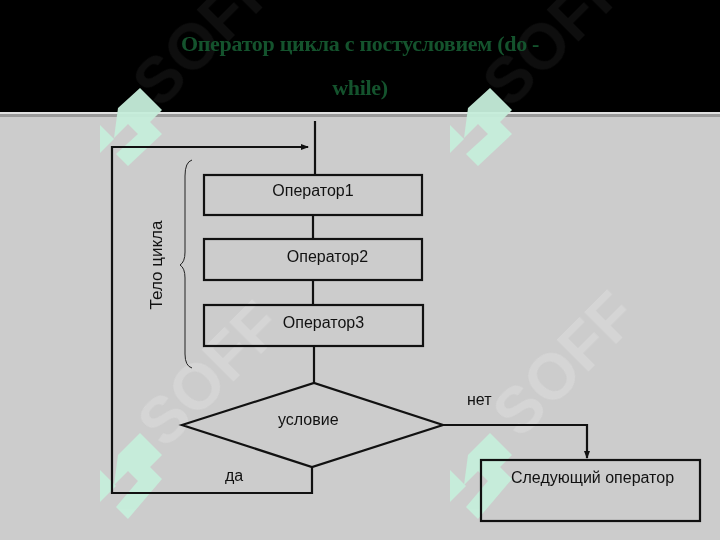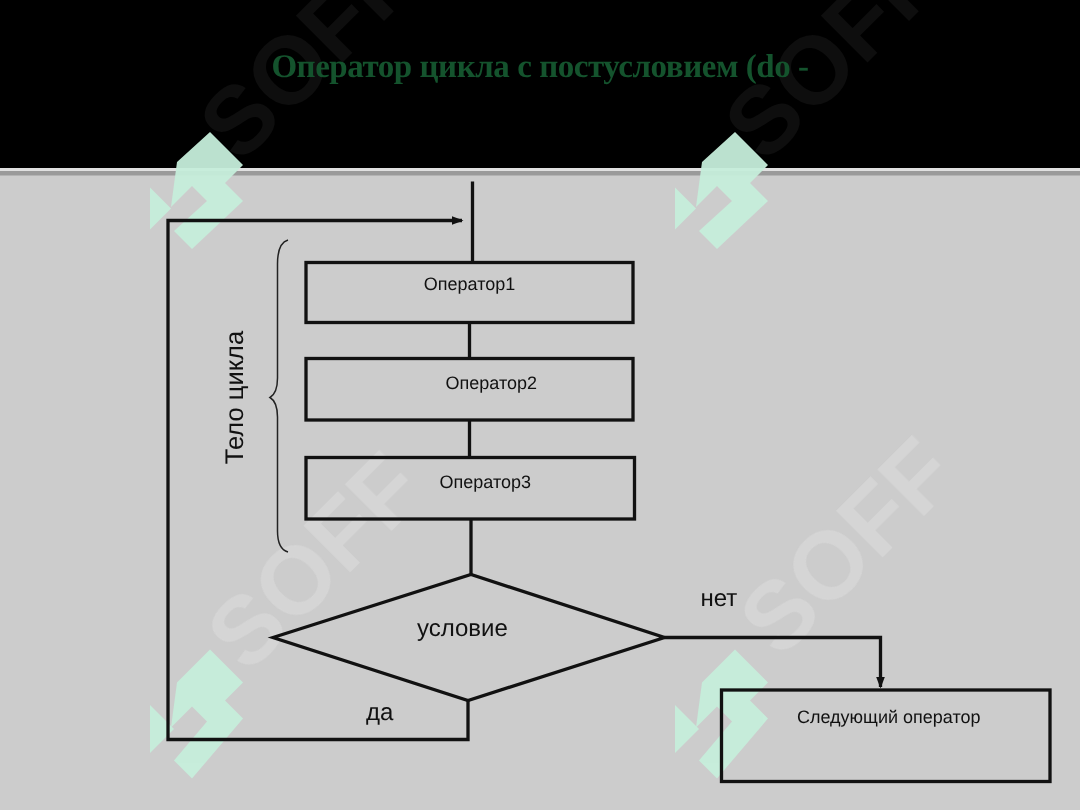--- a/index.html
+++ b/index.html
@@ -2,21 +2,21 @@
 <html><head>
 <meta charset="utf-8">
 <style>
   html, body { margin: 0; padding: 0; }
   body { width: 720px; height: 540px; overflow: hidden; background: #cccccc; position: relative; font-family: "Liberation Sans", sans-serif; }
   .header { position: absolute; left: 0; top: 0; width: 720px; height: 112px; background: #000000; }
   .sep { position: absolute; left: 0; top: 112px; width: 720px; height: 5px; background: linear-gradient(#e0e0e0 0 2px, #9a9a9a 2px 5px); }
   .title { position: absolute; left: 20px; top: 22px; width: 680px; text-align: center; font-family: "Liberation Serif", "DejaVu Serif", serif; font-weight: bold; font-size: 22px; line-height: 44px; color: #14532d; letter-spacing: -0.3px; }
   svg.diagram { position: absolute; left: 0; top: 0; }
   .lbl { position: absolute; font-size: 16px; color: #111; white-space: nowrap; }
-  .box-label { position: absolute; text-align: center; font-size: 12px; color: #111; }
+  .box-label { position: absolute; text-align: center; font-size: 16px; color: #111; }
   .vert { position: absolute; left: 157px; top: 265px; transform: translate(-50%, -50%) rotate(-90deg); font-size: 17px; color: #111; white-space: nowrap; }
   .wm { position: absolute; pointer-events: none; }
 </style>
 </head>
 <body>
 
 <div class="header"></div>
 <div class="sep"></div>
 
 <svg class="wm" width="720" height="540" viewBox="0 0 720 540">
@@ -41,20 +41,21 @@
     <text x="510" y="110" transform="rotate(-45 510 110)">SOFF</text>
   </g>
   <g font-family="Liberation Sans, sans-serif" font-weight="bold" font-size="64" fill="#dddddd" opacity="0.55">
     <text x="165" y="450" transform="rotate(-45 165 450)">SOFF</text>
     <text x="520" y="440" transform="rotate(-45 520 440)">SOFF</text>
   </g>
 </svg>
 
 <div class="title">
   <div>Оператор цикла с постусловием (do -</div>
+  <div>while)</div>
 </div>
 
 <svg class="diagram" width="720" height="540" viewBox="0 0 720 540">
   <defs>
     <marker id="arr" markerWidth="8" markerHeight="8" refX="7" refY="4" orient="auto" markerUnits="userSpaceOnUse">
       <path d="M0 1 L8 4 L0 7 z" fill="#111"></path>
     </marker>
   </defs>
   <g stroke="#111" stroke-width="2.2" fill="none">
 
@@ -77,17 +78,17 @@
   </g>
 
   <path d="M192 160 Q185 162 185 176 L185 252 Q185 262 180 265 Q185 268 185 278 L185 354 Q185 366 192 368" stroke="#222" stroke-width="1" fill="none"></path>
 </svg>
 
 <div class="box-label" style="left:204px; top:182px; width:218px;">Оператор1</div>
 <div class="box-label" style="left:204px; top:248px; width:247px;">Оператор2</div>
 <div class="box-label" style="left:204px; top:314px; width:239px;">Оператор3</div>
 <div class="lbl" style="left:278px; top:411px;">условие</div>
 <div class="lbl" style="left:467px; top:391px;text-align:center;">нет</div>
-<div class="lbl" style="left:244px; top:467px;">да</div>
+<div class="lbl" style="left:225px; top:467px;">да</div>
 <div class="box-label" style="left:464px; top:467px; width:257px; line-height:22px;">
   <div>Следующий оператор</div>
 </div>
 <div class="vert">Тело цикла</div>
 
 </body></html>

